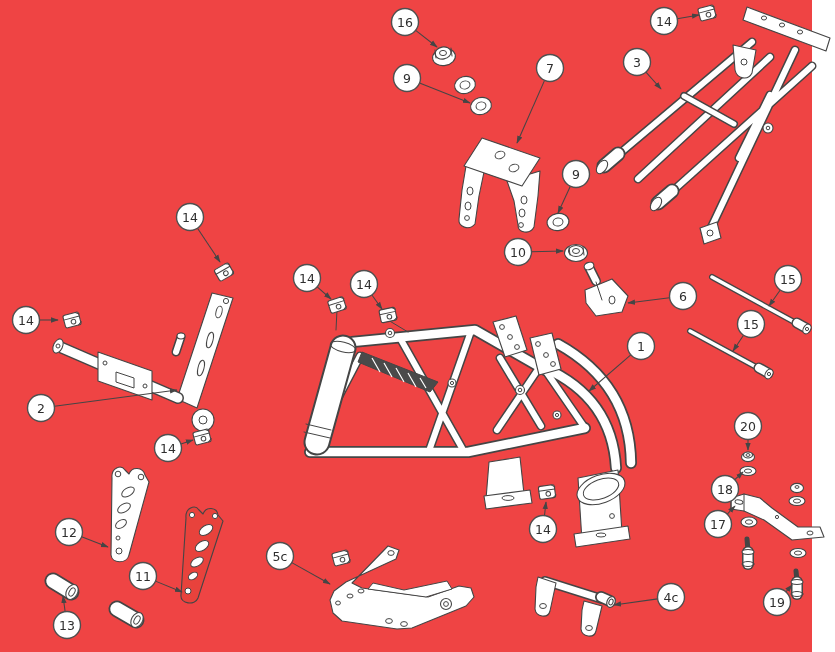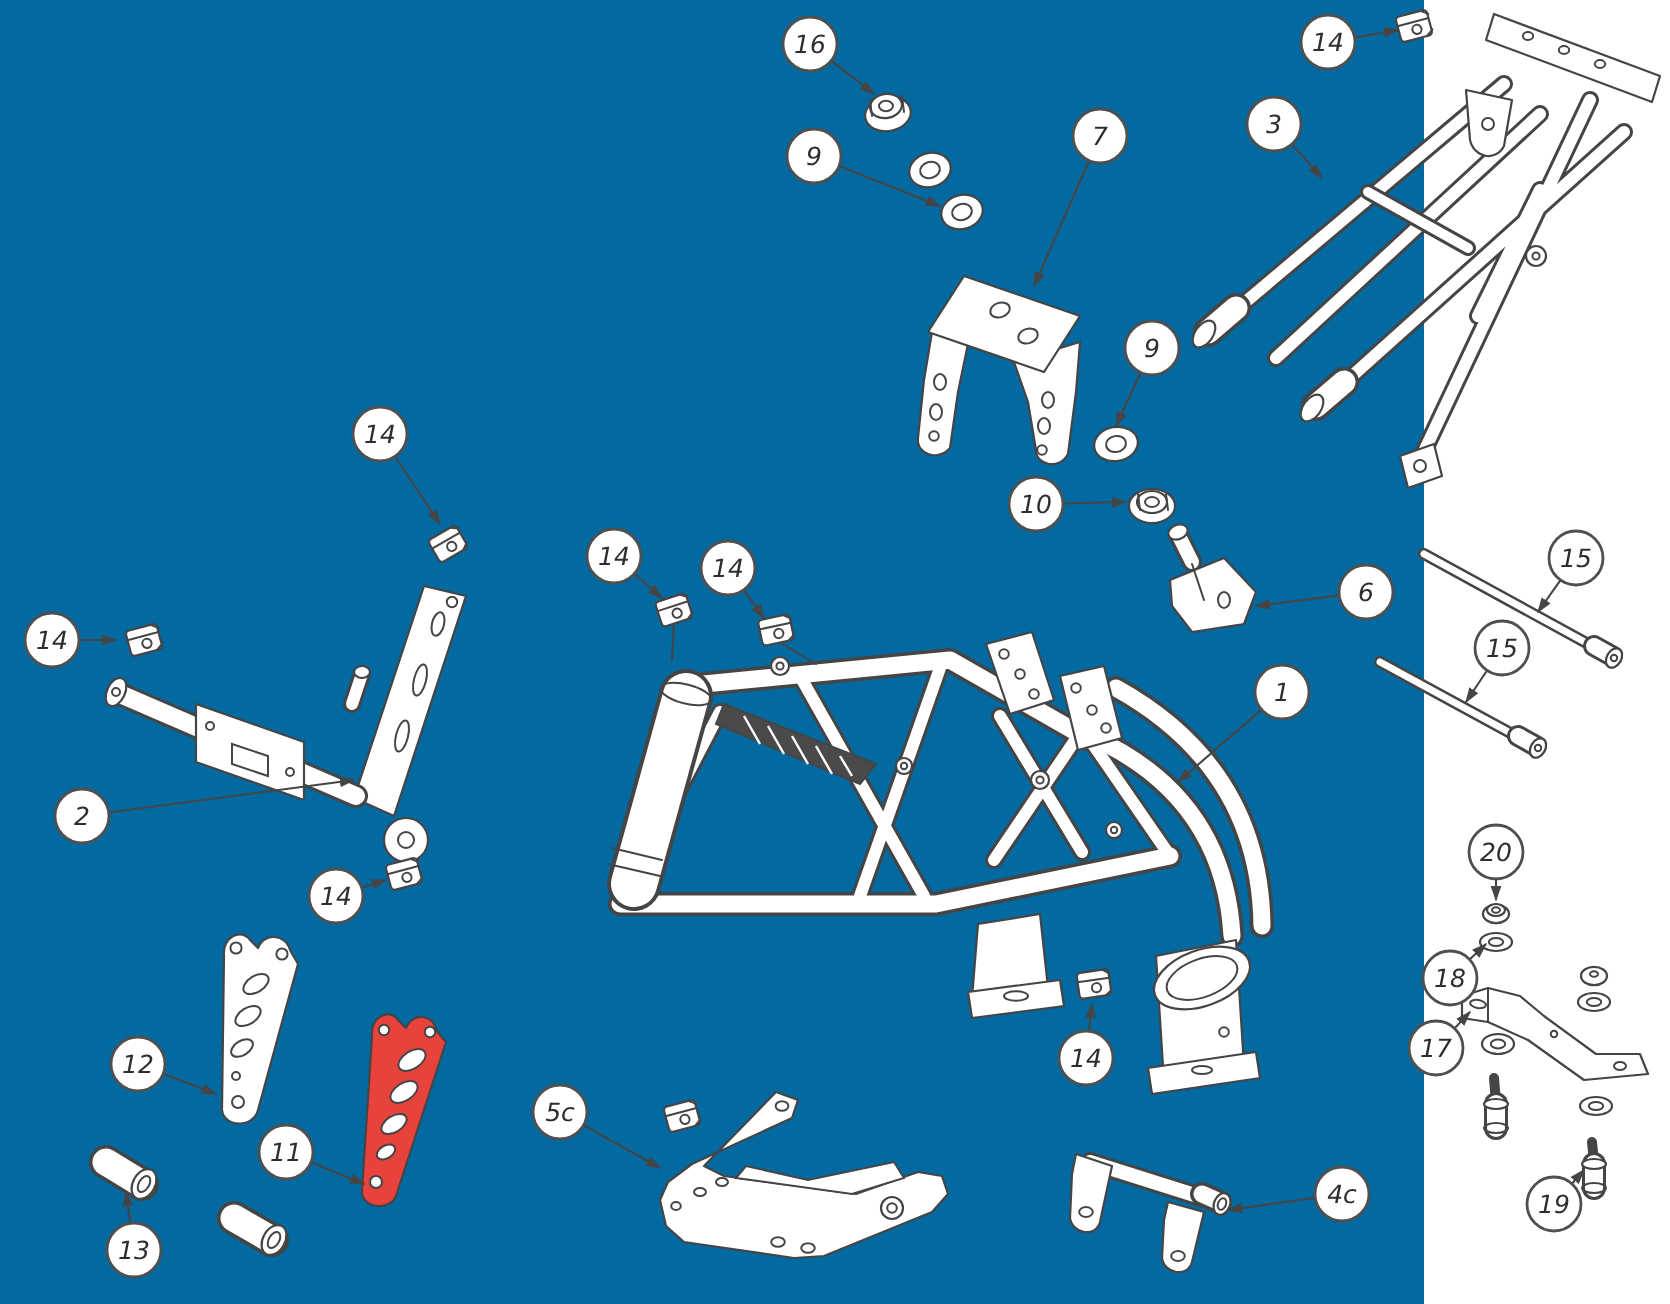--- a/index.html
+++ b/index.html
@@ -1,17 +1,17 @@
 <!DOCTYPE html>
 <html style="--line: #454545; --highlight: #e8423c;"><head>
 <meta charset="utf-8">
 <style>
   :root { --line:#454545; --highlight:#e8423c; }
   html,body { margin:0; padding:0; background:#ffffff; }
-  .stage { width:712px; height:652px; position:relative; background:#0369a1;font-style:italic; }
+  .stage { width:812px; height:652px; position:relative; background:#ef4444; }
   svg { display:block; }
   .part   { fill:#ffffff; stroke:var(--line); stroke-width:1.1; stroke-linejoin:round; }
   .hole   { fill:#ffffff; stroke:var(--line); stroke-width:1; }
   .thin   { fill:none; stroke:var(--line); stroke-width:1; stroke-linecap:round; }
   .tube-o { fill:none; stroke:var(--line); stroke-linecap:round; stroke-linejoin:round; }
   .tube-i { fill:none; stroke:#ffffff;  stroke-linecap:round; stroke-linejoin:round; }
   .highlight { fill:var(--highlight); }
   .hatch  { stroke:#ffffff; stroke-width:1.2; }
   .leader { stroke:var(--line); stroke-width:1.05; fill:none; marker-end:url(#arrow); }
   .callout-circle { fill:#ffffff; stroke:#4f4f4f; stroke-width:1.4; }

